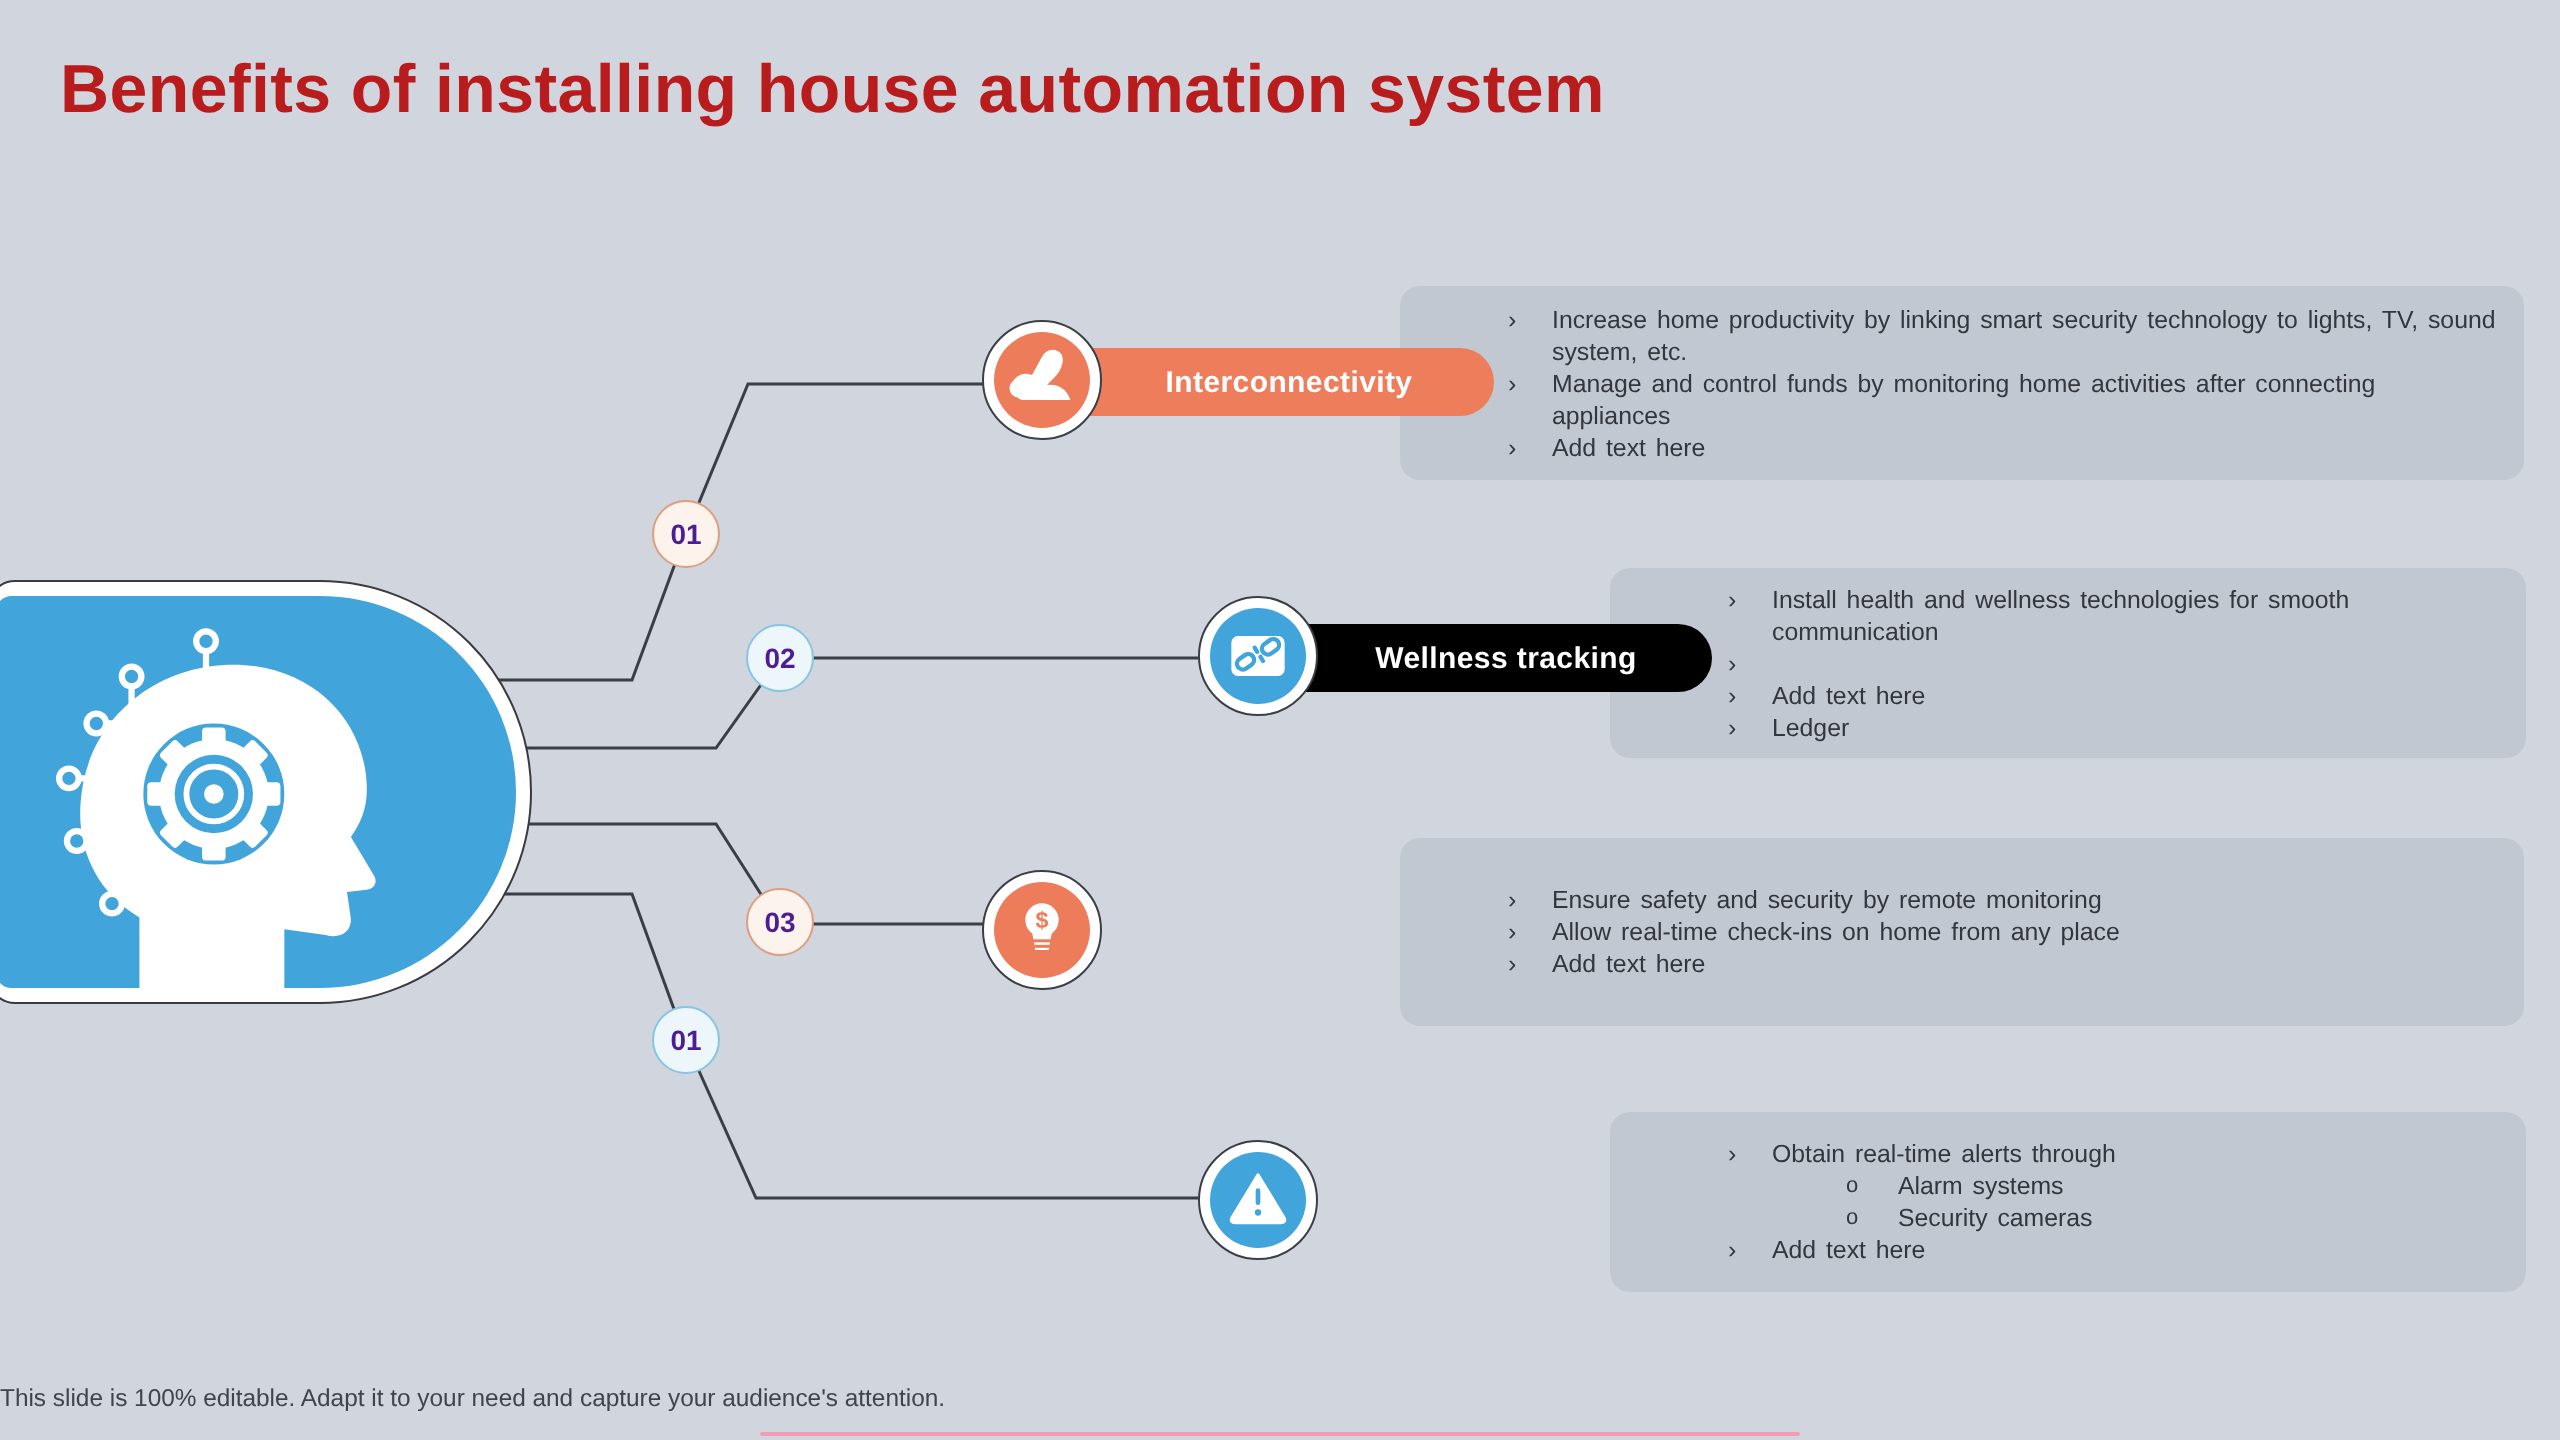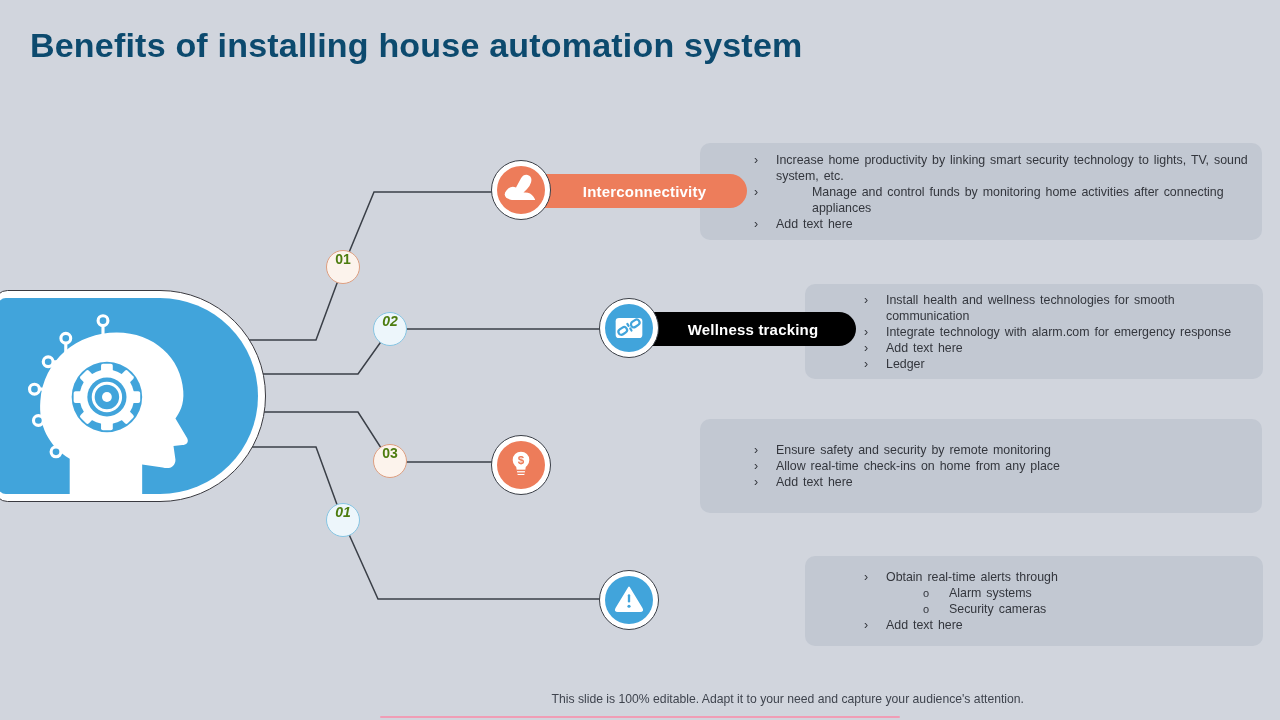--- a/index.html
+++ b/index.html
@@ -3,21 +3,21 @@
 <meta charset="utf-8">
 <style>
   html,body{margin:0;padding:0;}
   #canvas{
     position:relative;width:1280px;height:720px;overflow:hidden;
     background:#d1d5dd;font-family:"Liberation Sans",sans-serif;
   }
   
   .title{
     position:absolute;left:30px;top:26px;width:900px;
-    font-size:34px;font-weight:700;color:#0c4a6e;letter-spacing:.2px;
+    font-size:34px;font-weight:700;color:#b91c1c;letter-spacing:.2px;
   }
   .subtitle{
     position:absolute;left:30px;top:81px;width:1180px;
     font-size:12.2px;color:#3a3e45;
   }
   
   .tbox{
     position:absolute;background:#c2c8d2;border-radius:10px;
     display:flex;flex-direction:column;justify-content:center;
     color:#33363d;font-size:12.4px;line-height:16px;word-spacing:1.5px;
@@ -28,21 +28,21 @@
   .tbox .sub{margin:0;padding:0;list-style:none;}
   .tbox .sub li .mk{width:26px;flex:0 0 26px;padding-left:8px;font-size:11px;}
   #box1{left:700px;top:143px;width:562px;height:97px;}
   #box1 ul{padding-left:50px;width:500px;}
   #box2{left:805px;top:284px;width:458px;height:95px;}
   #box2 ul{padding-left:55px;width:400px;}
   #box3{left:700px;top:419px;width:562px;height:94px;}
   #box3 ul{padding-left:50px;width:505px;}
   #box4{left:805px;top:556px;width:458px;height:90px;}
   #box4 ul{padding-left:55px;width:400px;}
-  .w420{max-width:420px;margin-left:36px;}
+  .w420{max-width:420px;}
   
   #lines{position:absolute;left:0;top:0;}
   
   .pill{
     position:absolute;height:34px;border-radius:17px;
     display:flex;align-items:center;justify-content:center;
     color:#fff;font-size:15px;font-weight:700;letter-spacing:.2px;
     padding-left:22px;box-sizing:border-box;text-align:center;
   }
   .pill.orange{background:#ed7d5b;}
@@ -55,39 +55,39 @@
   }
   .icirc .inner{
     width:48px;height:48px;border-radius:50%;
     display:flex;align-items:center;justify-content:center;
   }
   .icirc .inner.orange{background:#ed7c5a;}
   .icirc .inner.blue{background:#41a4db;}
   
   .nbadge{
     position:absolute;width:34px;height:34px;border-radius:50%;
-    display:flex;justify-content:center;
-    font-size:14px;font-weight:700;color:#4d7c0f;box-sizing:border-box;
+    display:flex;align-items:center;justify-content:center;
+    font-size:14px;font-weight:700;color:#4c1d95;box-sizing:border-box;
   }
   .nbadge.orange{background:#fcf3ec;border:1.5px solid #dd9e80;}
-  .nbadge.blue{background:#edf6fb;border:1.5px solid #86c5e3;font-style:italic;}
+  .nbadge.blue{background:#edf6fb;border:1.5px solid #86c5e3;}
   
   #headshape{
     position:absolute;left:-6px;top:290px;width:272px;height:212px;
     background:#fff;border:1.6px solid #3a3a40;
     border-radius:14px 110px 110px 14px;box-sizing:border-box;
   }
   #headshape .bluefill{
     position:absolute;left:3px;top:7px;right:7px;bottom:7px;
     background:#41a4db;border-radius:8px 100px 100px 8px;
   }
   #headart{position:absolute;left:14px;top:8px;}
   
   .footer{
-    position:absolute;left:0;top:692px;width:1024px;text-align:right;
+    position:absolute;left:0;top:692px;width:1024px;text-align:left;
     font-size:12.2px;color:#3f444e;
   }
   .footer-line{
     position:absolute;left:380px;top:716px;width:520px;height:2px;
     background:#f09db5;border-radius:1px;
   }
 </style>
 </head>
 <body>
 
@@ -113,21 +113,20 @@
   </div>
 
   <div class="tbox" id="box2">
     <ul>
       <li>
           <span class="mk">›</span>
           <span style="max-width:330px">Install health and wellness technologies for smooth communication</span>
         </li>
       <li>
           <span class="mk">›</span>
-          <span>Integrate technology with alarm.com for emergency response</span>
         </li>
       <li>
           <span class="mk">›</span>
           <span>Add text here</span>
         </li>
       <li>
           <span class="mk">›</span>
           <span>Ledger</span>
         </li>
     </ul>

